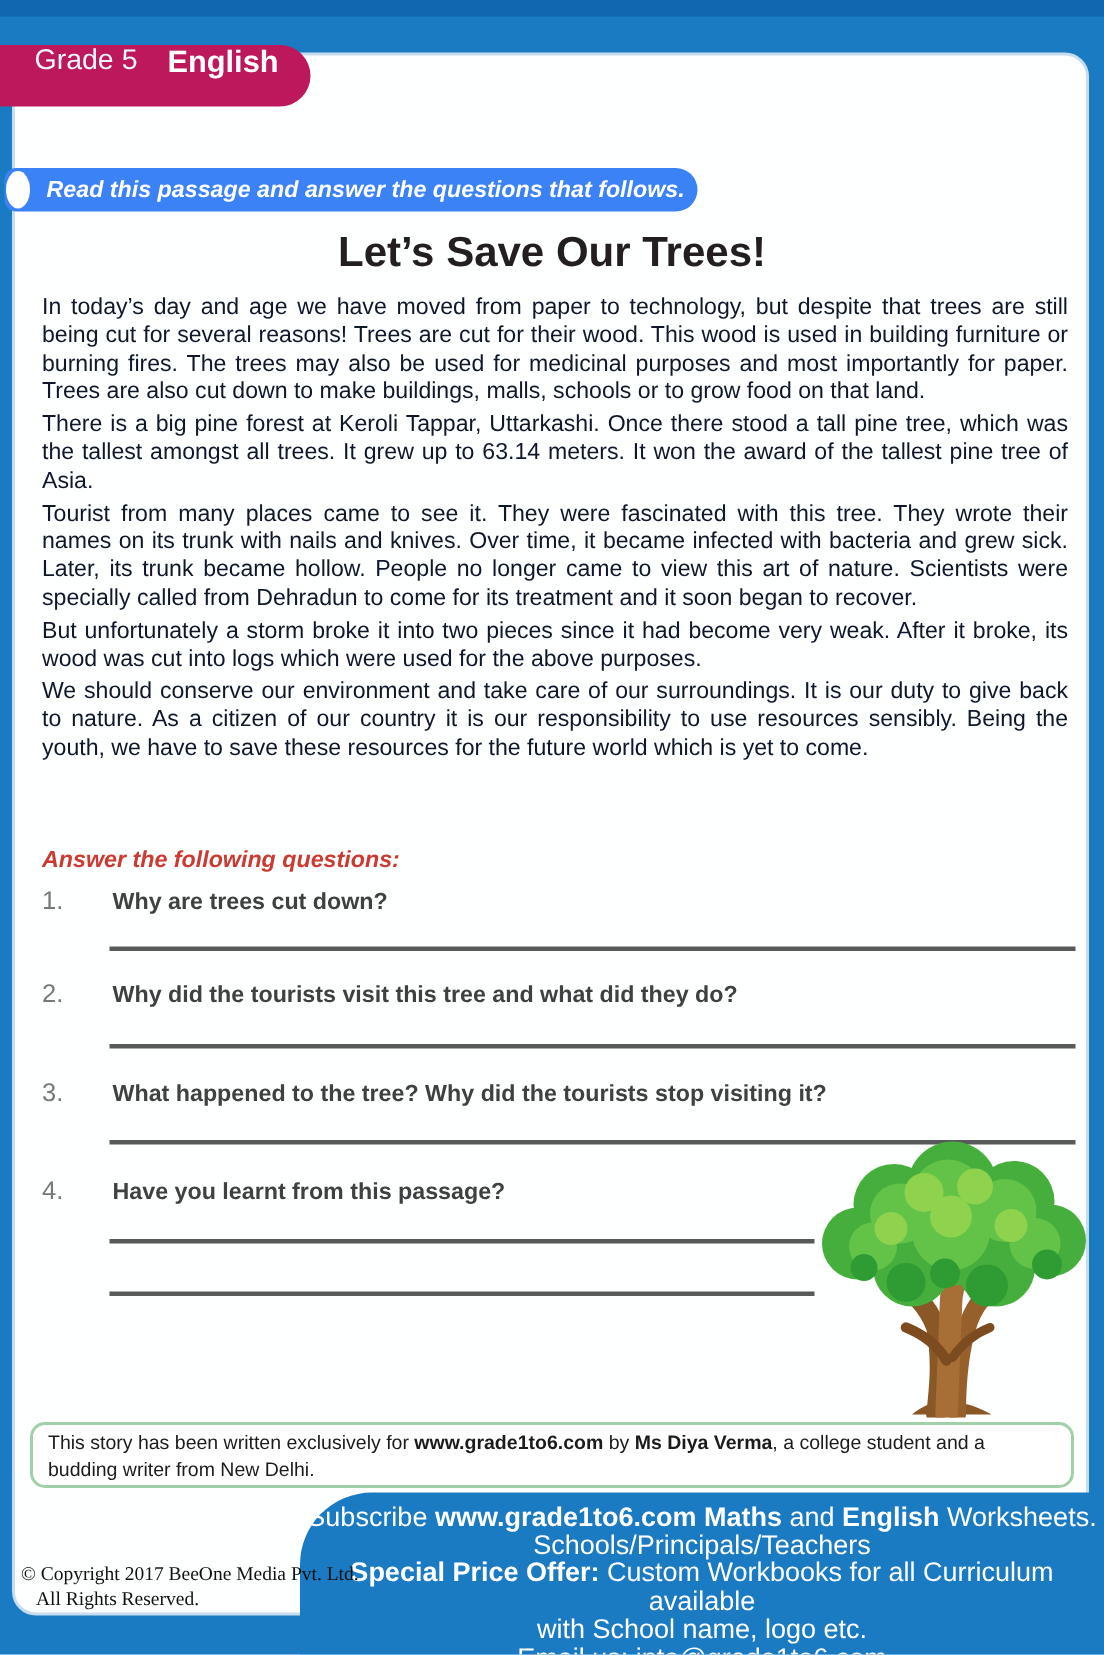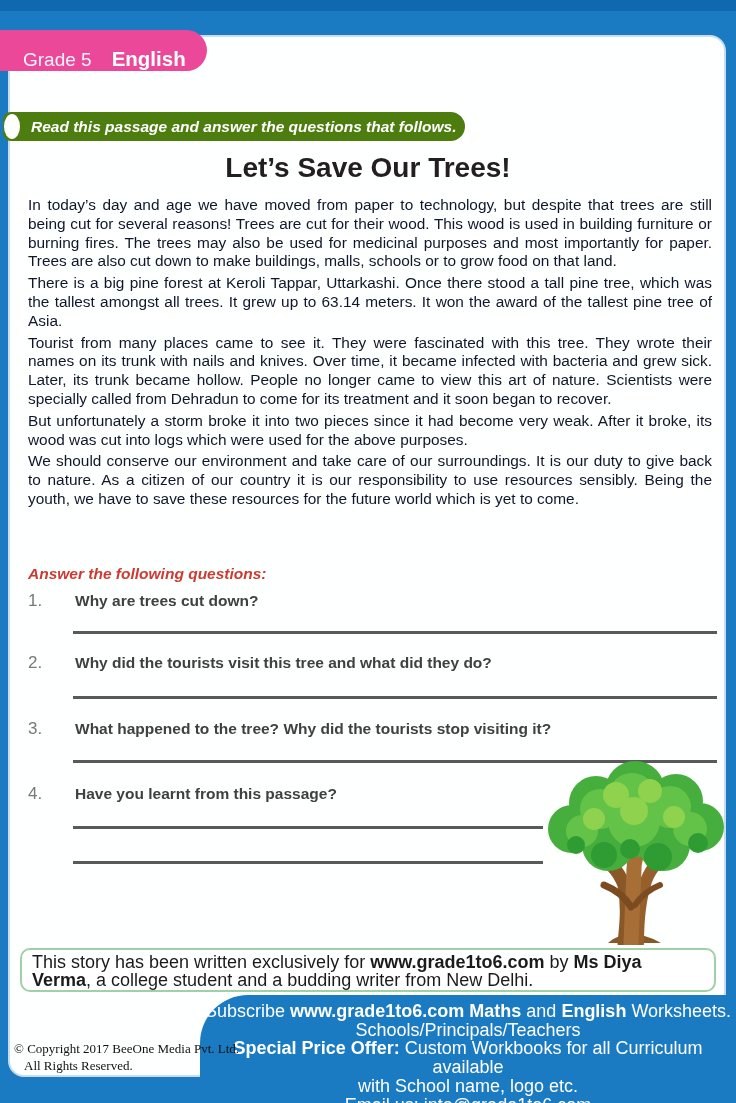--- a/index.html
+++ b/index.html
@@ -1,45 +1,45 @@
 <!DOCTYPE html>
 <html><head>
 <meta charset="utf-8">
 <style>
   html,body{margin:0;padding:0;}
   body{font-family:"Liberation Sans", sans-serif;}
   #screen{position:relative;width:736px;height:1103px;background:#1a7ac2;overflow:hidden;}
   .top-strip{position:absolute;left:0;top:0;width:736px;height:11px;background:#0f68b0;}
   .card{position:absolute;left:8px;top:35px;width:718px;height:1042px;background:#feffff;
         border:2px solid #c6ddf0;border-radius:16px;box-sizing:border-box;}
-  .grade-tab{position:absolute;left:0;top:30px;width:207px;height:41px;background:#ec4899;
-        border-radius:0 21px 21px 0;display:flex;align-items:flex-end;padding-left:23px;box-sizing:border-box;}
+  .grade-tab{position:absolute;left:0;top:30px;width:207px;height:41px;background:#be185d;
+        border-radius:0 21px 21px 0;display:flex;align-items:flex-start;padding-left:23px;box-sizing:border-box;}
   .grade-tab .grade{color:#eaf4fb;font-size:19px;}
   .grade-tab .subject{color:#ffffff;font-size:20.5px;font-weight:bold;margin-left:20px;}
-  .pill{position:absolute;left:3px;top:112px;width:462px;height:29px;background:#4d7c0f;
+  .pill{position:absolute;left:3px;top:112px;width:462px;height:29px;background:#3b82f6;
         border-radius:8px 15px 15px 8px;display:flex;align-items:center;}
   .pill-dot{position:absolute;left:1px;top:2px;width:16px;height:25px;background:#ffffff;border-radius:50%;}
   .pill-text{color:#ffffff;font-size:15.5px;font-weight:bold;font-style:italic;margin-left:28px;white-space:nowrap;}
   .title{position:absolute;left:0;top:152px;width:736px;margin:0;text-align:center;
         font-size:28px;font-weight:bold;color:#231f20;}
   .passage{position:absolute;left:28px;top:196px;width:684px;color:#0f172a;font-size:15.4px;
         line-height:18.8px;text-align:justify;}
   .passage p{margin:0 0 3px 0;}
   .q-heading{position:absolute;left:28px;top:565px;font-size:15.5px;font-weight:bold;
         font-style:italic;color:#cc3b31;}
   .q-row{position:absolute;left:28px;width:690px;}
   .q-num{display:inline-block;width:47px;font-size:17px;color:#77787a;vertical-align:baseline;}
   .q-text{font-size:15.5px;font-weight:bold;color:#3f4041;text-align:center;}
   .answer-line{position:absolute;left:73px;height:3px;background:#58595b;}
   .w-long{width:644px;}
   .w-short{width:470px;}
   .tree{position:absolute;left:538px;top:757px;width:194px;height:188px;}
   .credit-box{position:absolute;left:20px;top:948px;width:696px;height:44px;box-sizing:border-box;
         border:2px solid #9fd0a8;border-radius:10px;background:#ffffff;padding:3px 10px;
-        font-size:18px;line-height:18px;color:#1b1b1b;}
+        font-size:13px;line-height:18px;color:#1b1b1b;}
   .footer-panel{position:absolute;left:200px;top:995px;width:536px;height:108px;background:#1a7ac2;
         border-top-left-radius:48px;}
   .footer-text{position:absolute;left:200px;top:1002px;width:536px;text-align:center;color:#ffffff;
         font-size:18px;line-height:18.7px;}
   .copyright{position:absolute;left:14px;top:1040px;font-family:"Liberation Serif", serif;
         font-size:13px;line-height:17px;color:#111111;}
   .copyright .line2{margin-left:10px;}
   .b{font-weight:bold;}
 </style>
 </head>

